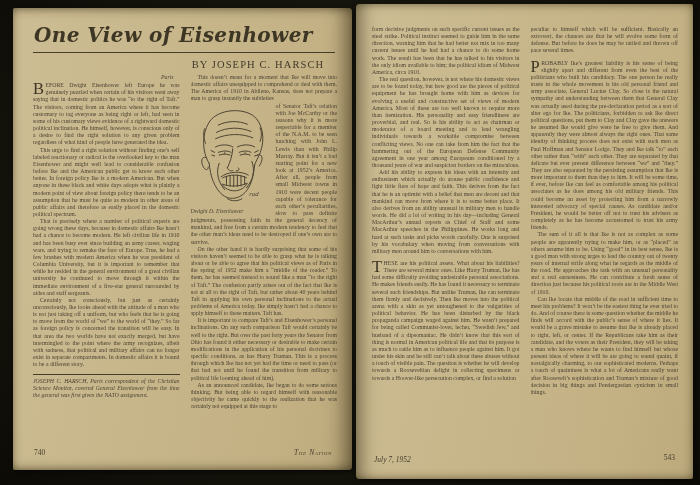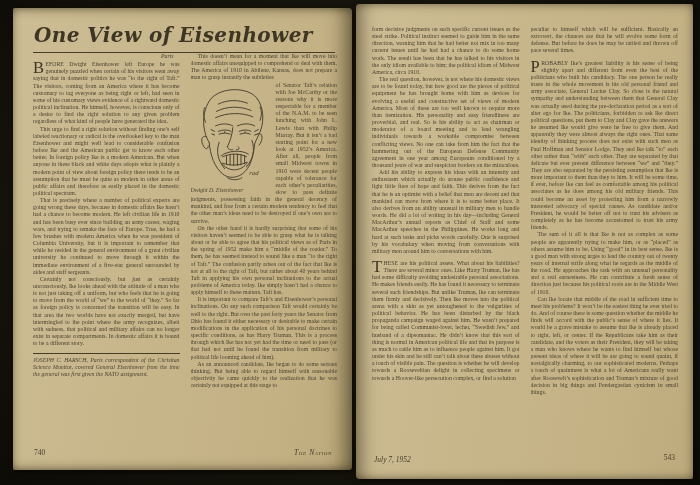--- a/index.html
+++ b/index.html
@@ -76,20 +76,23 @@
 </style>
 </head>
 <body>
 
 <div class="spread">
 
   <div class="page left lp">
     <div class="lp-inner">
       <h1 class="title">One View of Eisenhower</h1>
       <div class="title-rule"></div>
+      <div class="byline-row">
+        <div class="byline">BY JOSEPH C. HARSCH</div>
+      </div>
       <div class="cols">
         <div class="col">
           <div class="dateline">Paris</div>
           <p class="dropcap">BEFORE Dwight Eisenhower left Europe he was genuinely puzzled when certain of his visitors went away saying that in domestic politics he was “to the right of Taft.” The visitors, coming from an America where it has become customary to tag everyone as being right or left, had seen in some of his customary views evidence of a rightward domestic political inclination. He himself, however, is conscious only of a desire to find the right solution to any given problem regardless of what kind of people have generated the idea.</p>
           <p class="ind">This urge to find a right solution without finding one’s self labeled reactionary or radical is the overlooked key to the man Eisenhower and might well lead to considerable confusion before Ike and the American public get to know each other better. In foreign policy Ike is a modern American. But when anyone in these black and white days adopts what is plainly a modern point of view about foreign policy there tends to be an assumption that he must be quite as modern in other areas of public affairs and therefore as easily placed in the domestic political spectrum.</p>
           <p class="ind">That is precisely where a number of political experts are going wrong these days, because in domestic affairs Ike hasn’t had a chance to become modern. He left civilian life in 1910 and has been busy ever since building an army career, waging wars, and trying to remake the face of Europe. True, he had a few brushes with modern America when he was president of Columbia University, but it is important to remember that while he resided in the general environment of a great civilian university he continued to move through it within the immediate environment of a five-star general surrounded by aides and staff sergeants.</p>
           <p class="ind">Certainly not consciously, but just as certainly unconsciously, Ike looks ahead with the attitude of a man who is not just taking off a uniform, but who feels that he is going to move from the world of “we” to the world of “they.” So far as foreign policy is concerned the transition will be easy. In that area the two worlds have not exactly merged, but have intermingled to the point where the army recognizes, albeit with sadness, that political and military affairs can no longer exist in separate compartments. In domestic affairs it is bound to be a different story.</p>
           <div class="footnote">JOSEPH C. HARSCH, Paris correspondent of the Christian Science Monitor, covered General Eisenhower from the time the general was first given the NATO assignment.</div>
         </div>
         <div class="col">

